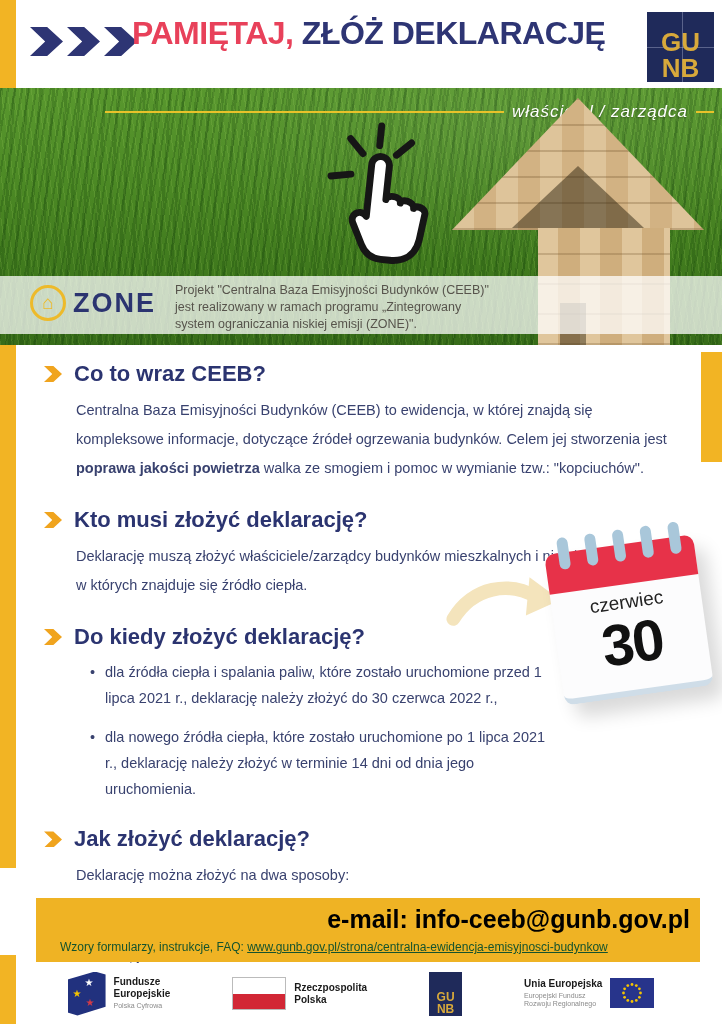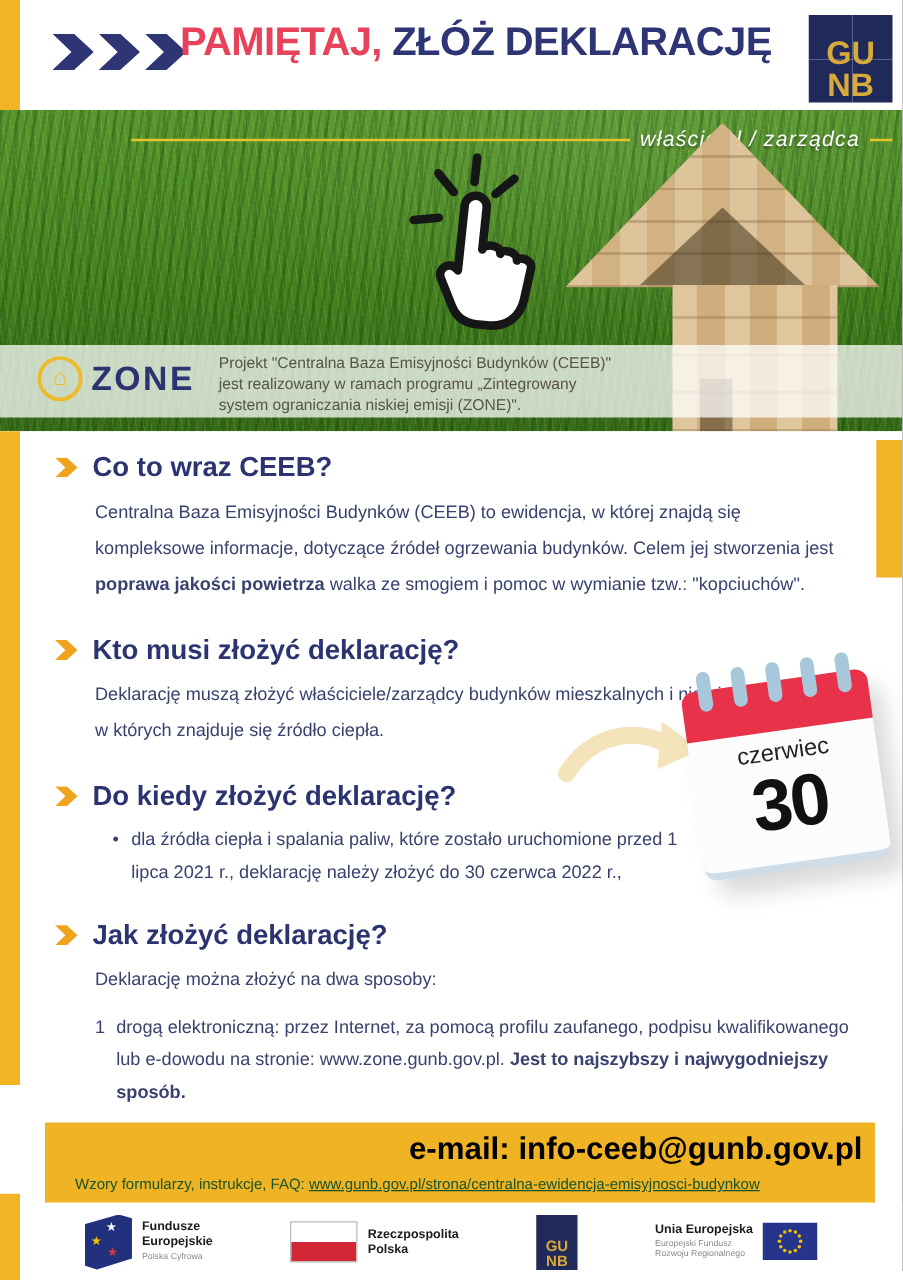--- a/index.html
+++ b/index.html
@@ -4,21 +4,21 @@
 <style>
   html,body{margin:0;padding:0;background:#888;}
   .page{position:relative;width:722px;height:1024px;margin:0 auto;background:#fff;
         font-family:"Liberation Sans",sans-serif;overflow:hidden;}
   
   .strip{position:absolute;left:0;width:16px;background:#F2B424;}
   .strip-top{top:0;height:88px;}
   .strip-mid{top:345px;height:523px;}
   .strip-bottom{top:955px;height:69px;}
   
-  .header{position:absolute;top:0;left:12px;right:0;height:88px;background:#fff;}
+  .header{position:absolute;top:0;left:0;right:0;height:88px;background:#fff;}
   .chevrons{position:absolute;left:30px;top:27px;display:flex;gap:4px;}
   .chev{width:33px;height:29px;background:#2E3574;
         clip-path:polygon(0 0,52% 0,100% 50%,52% 100%,0 100%,46% 50%);}
   .title{position:absolute;left:132px;top:15px;font-size:32px;font-weight:bold;
          letter-spacing:-0.5px;white-space:nowrap;color:#2E3574;}
   .title .red{color:#E8415A;}
   .subtitle{position:absolute;right:82px;top:54px;font-size:22px;font-weight:bold;color:#2E3574;margin-top:36px;}
   .gunb-box{background:
       linear-gradient(90deg,transparent 0 52%,rgba(200,205,230,.35) 52% 53%,transparent 53% 100%),
       linear-gradient(0deg,transparent 0 49%,rgba(200,205,230,.35) 49% 50%,transparent 50% 100%),
@@ -187,20 +187,21 @@
 w których znajduje się źródło ciepła.</p>
     </div>
 
     <div class="sec">
       <h2 class="sec-h">
         <span class="bullet-chev"></span>
         <span>Do kiedy złożyć deklarację?</span>
       </h2>
       <ul class="dots">
         <li>dla źródła ciepła i spalania paliw, które zostało uruchomione przed 1 lipca 2021 r., deklarację należy złożyć do 30 czerwca 2022 r.,</li>
+        <li>dla nowego źródła ciepła, które zostało uruchomione po 1 lipca 2021 r., deklarację należy złożyć w terminie 14 dni od dnia jego uruchomienia.</li>
       </ul>
     </div>
 
     <div class="sec">
       <h2 class="sec-h">
         <span class="bullet-chev"></span>
         <span>Jak złożyć deklarację?</span>
       </h2>
       <p>Deklarację można złożyć na dwa sposoby:</p>
       <div class="num-item">

